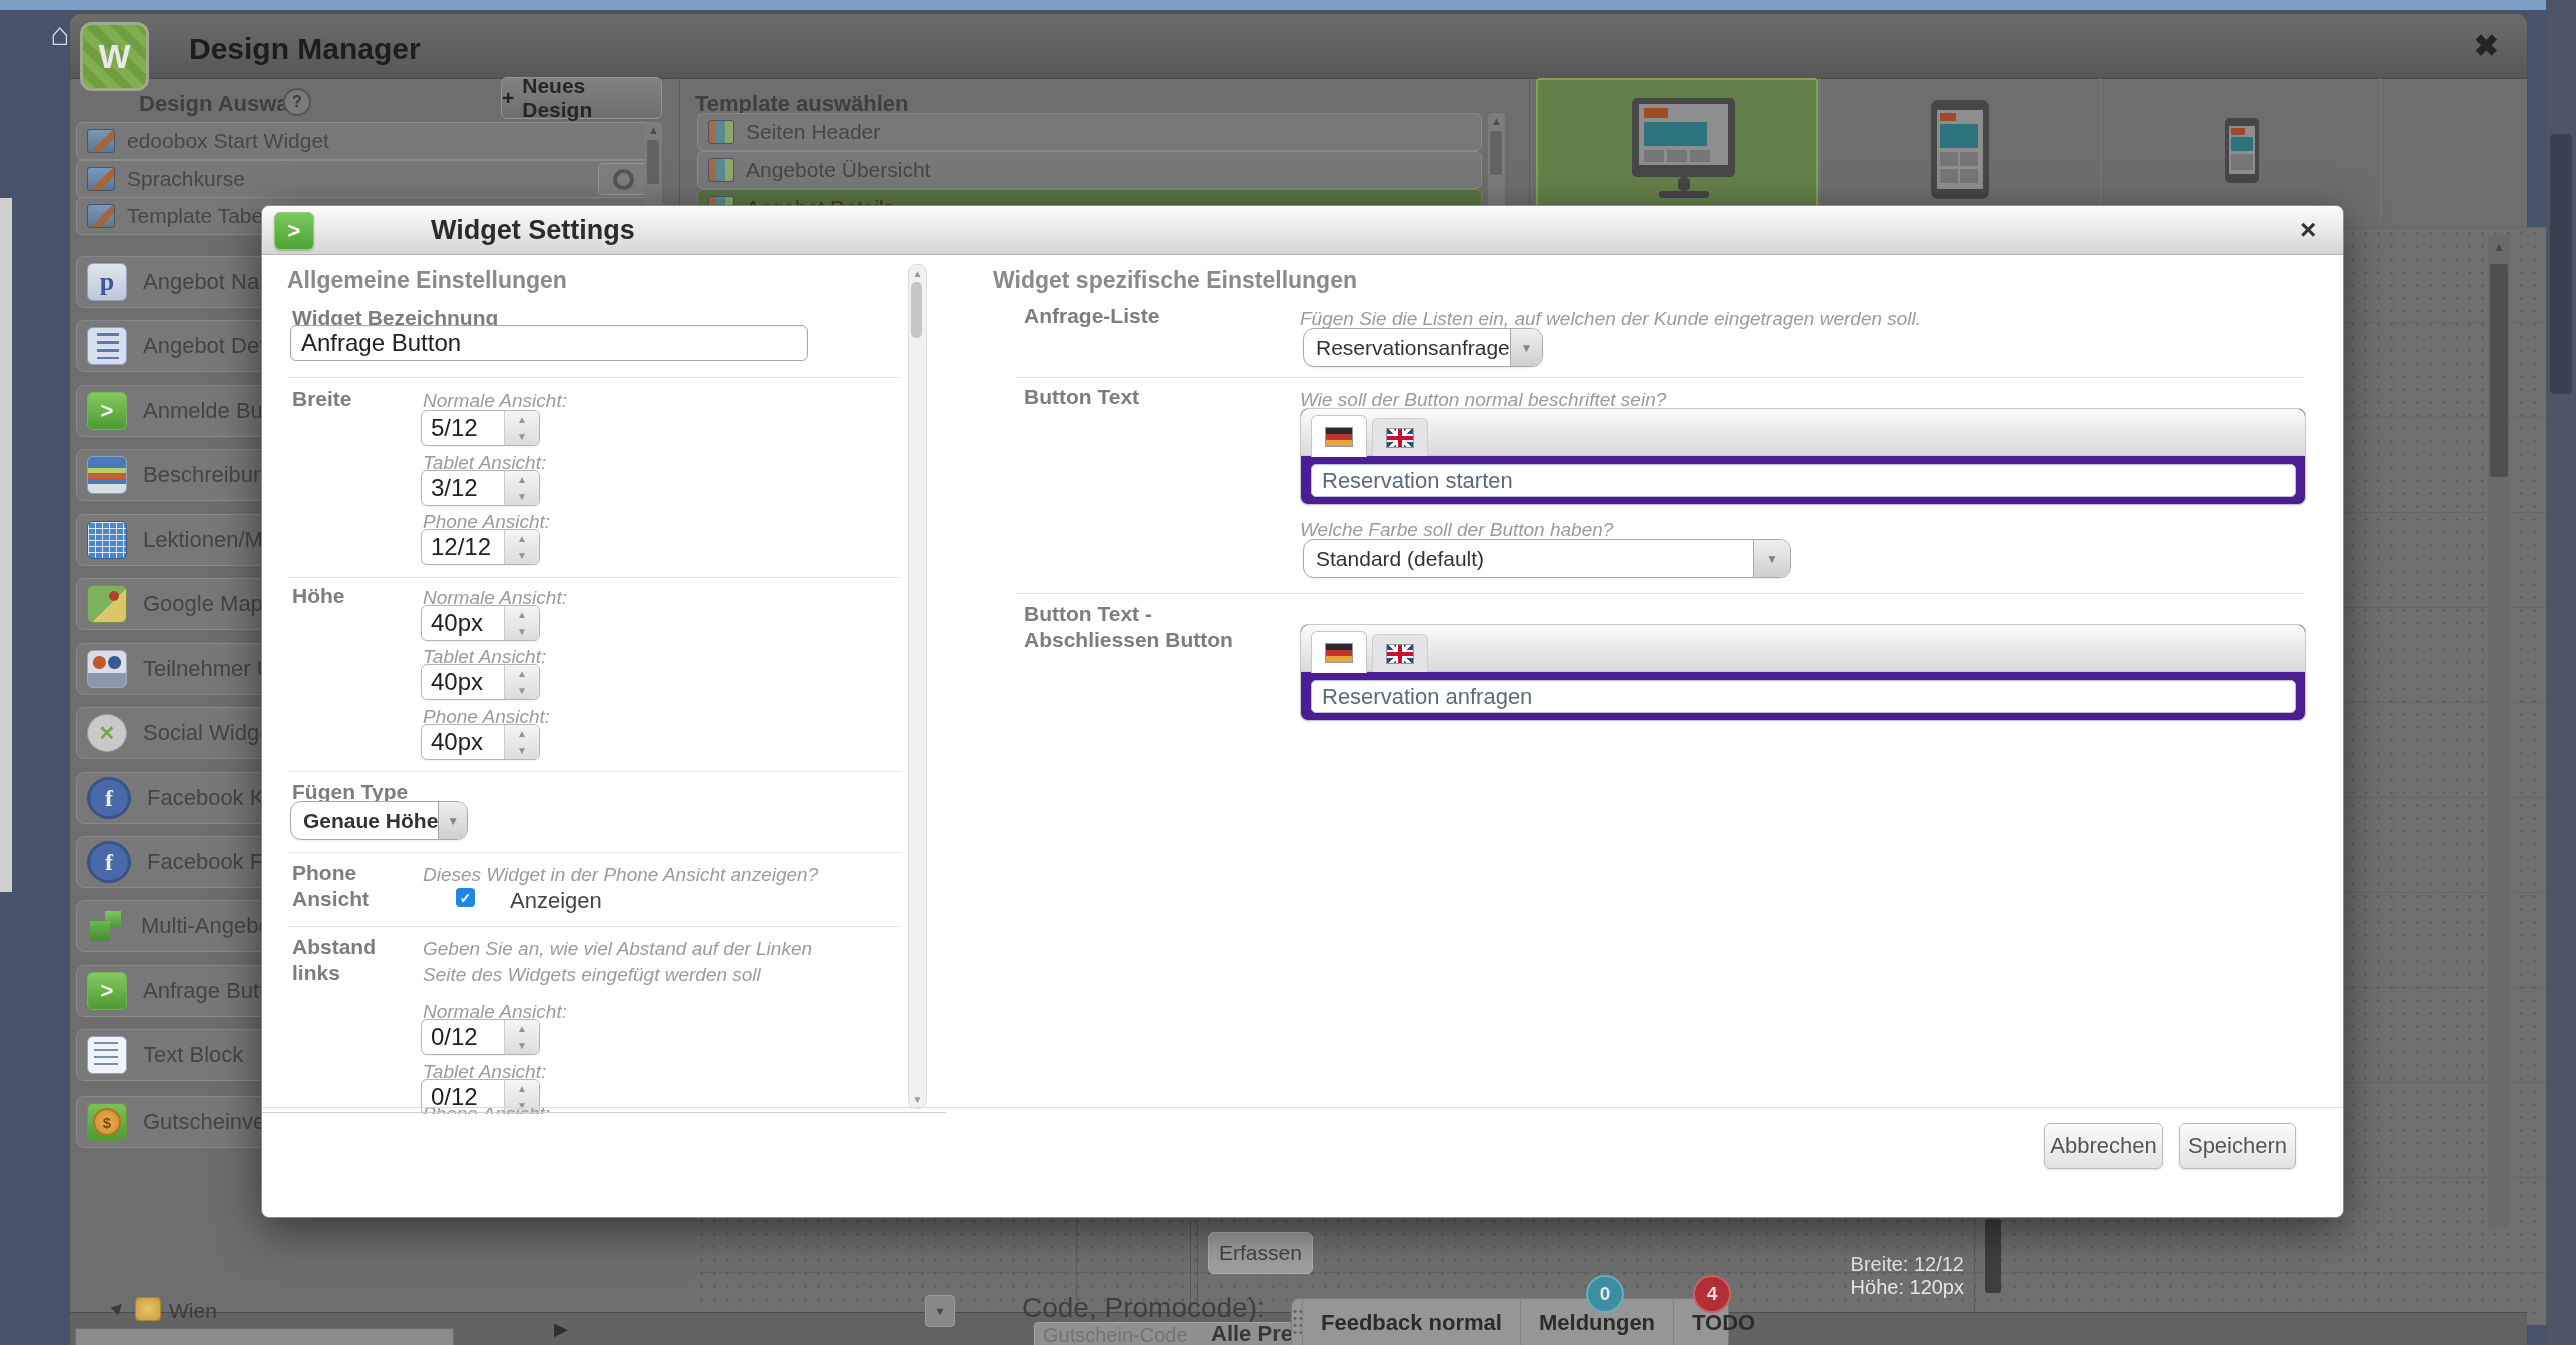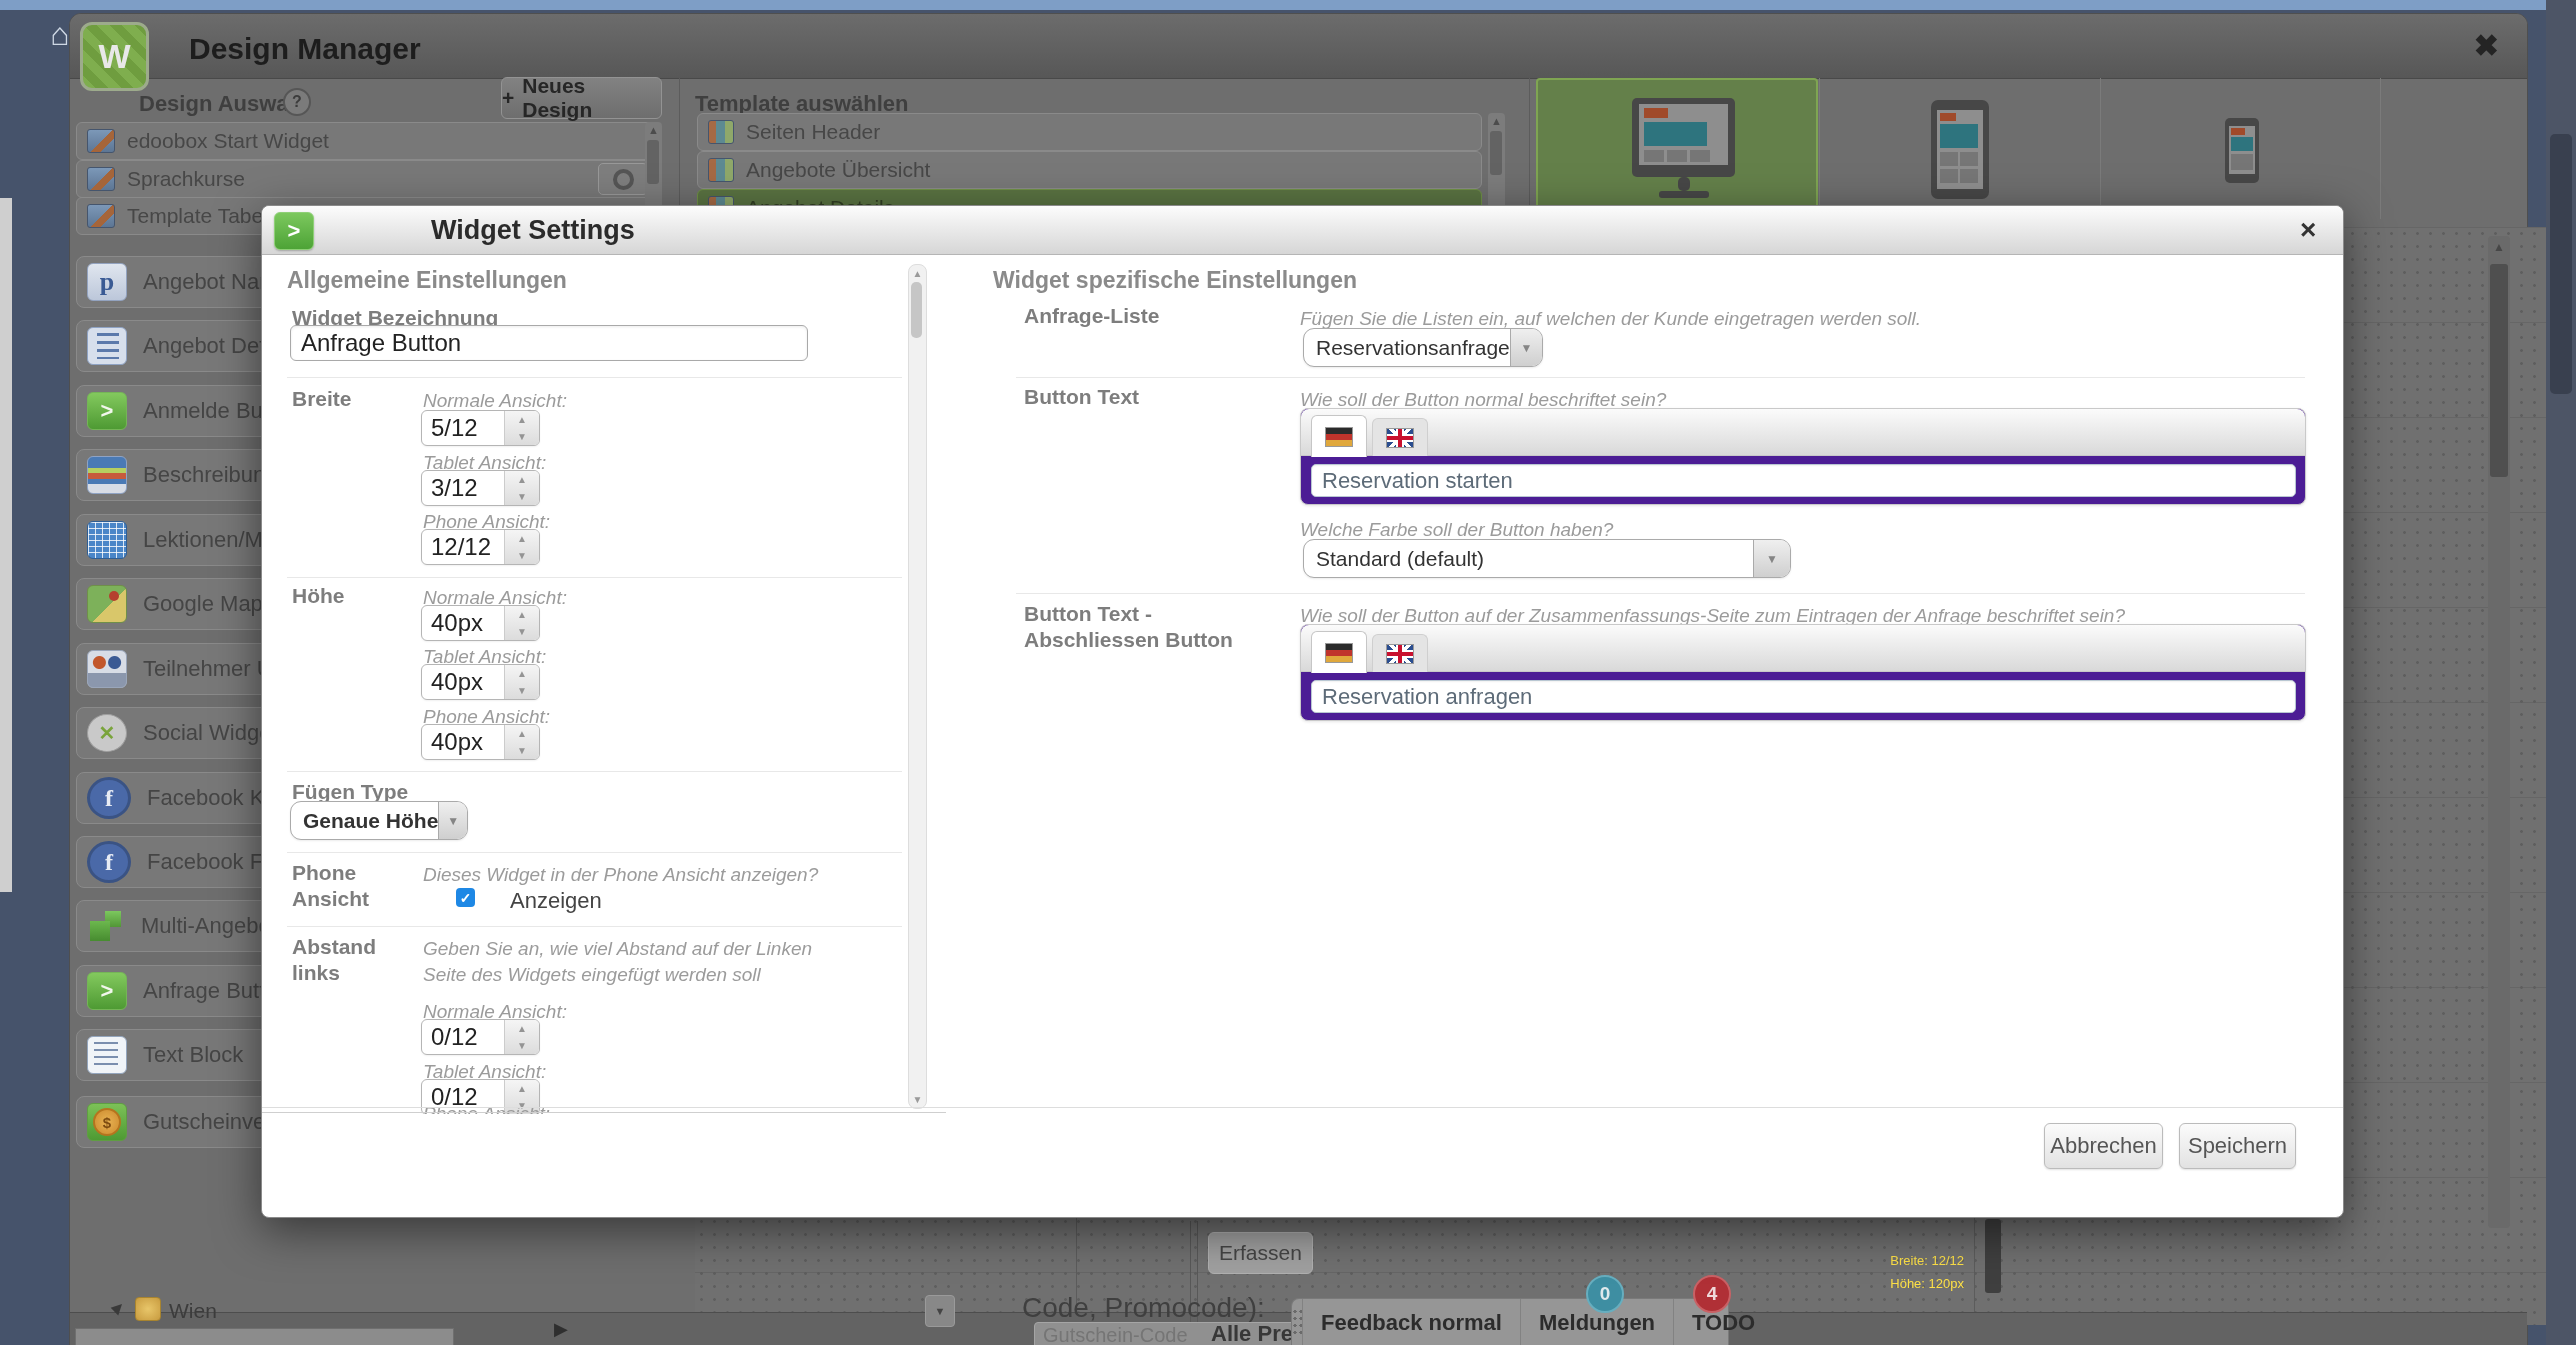--- a/index.html
+++ b/index.html
@@ -84,21 +84,21 @@
           border:2px solid #b5741e;color:#7c4a10;font-weight:bold;font-size:15px;
           display:flex;align-items:center;justify-content:center}
   .gear-btn{width:48px;height:30px;background:#7e7e7e;border:1px solid #999;border-radius:5px;
             display:flex;align-items:center;justify-content:center}
   .gear{width:13px;height:13px;border:4px solid #555;border-radius:50%}
   
   .canvas{left:625px;top:213px;width:1859px;height:1098px;background:#707070;
      background-image:radial-gradient(circle,#5e5e5e 1.3px,transparent 1.5px),
                       repeating-linear-gradient(180deg,#666 0 1px,transparent 1px 95px);
      background-size:13px 13px,100% 95px}
-  .info-txt{font-size:13px;color:#fde047;text-align:right}
+  .info-txt{font-size:20px;color:#e5e5e5;text-align:right}
   .toolbar{left:1291px;top:1298px;width:436px;height:48px;background:#969696;border:1px solid #7a7a7a;
            border-bottom:none;border-radius:8px 8px 0 0;display:flex;align-items:stretch;z-index:3}
   .tb-sec{display:flex;align-items:center;justify-content:center;font-size:22px;font-weight:bold;
           color:#2c2c2c;border-left:1px solid #828282;padding:0 18px;white-space:nowrap}
   .grip{width:26px;display:flex;align-items:center;justify-content:center}
   .grip span{width:10px;height:30px;
      background-image:radial-gradient(#6a6a6a 1.6px,transparent 1.7px);background-size:6px 7px}
   .badge{width:34px;height:34px;border-radius:50%;display:flex;align-items:center;justify-content:center;
          font-size:19px;font-weight:bold;z-index:4}
   
@@ -501,21 +501,20 @@
   </div>
   <div class="abs hint" style="left:1038px;top:311px">Welche Farbe soll der Button haben?</div>
   <div class="abs dd" style="left:1041px;top:333px;width:486px">
     <span class="dd-v">Standard (default)</span>
     <span class="dd-a">▼</span>
   </div>
 
   <div class="abs hr" style="left:754px;top:387px;width:1289px"></div>
 
   <div class="abs f-label" style="left:762px;top:395px;width:238px">Button Text - Abschliessen Button</div>
-  <div class="abs hint" style="left:1038px;top:397px;width:982px">Wie soll der Button auf der Zusammenfassungs-Seite zum Eintragen der Anfrage beschriftet sein?</div>
   <div class="abs tabset" style="left:1038px;top:418px">
     <div class="tabstrip"></div>
     <div class="tab on">
         <span class="flag-de"></span>
       </div>
     <div class="tab off">
         <span class="flag-uk"></span>
       </div>
     <input class="lang-input" value="Reservation anfragen" style="">
   </div>

